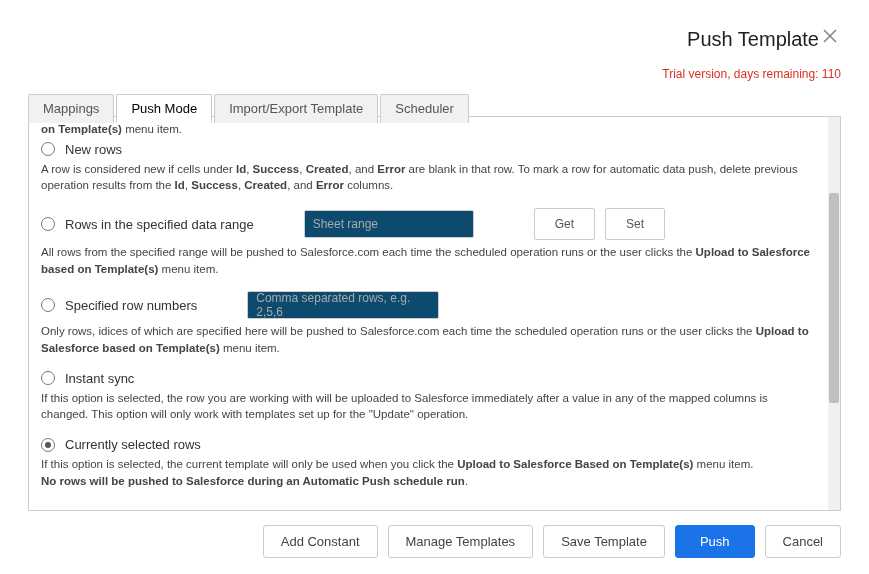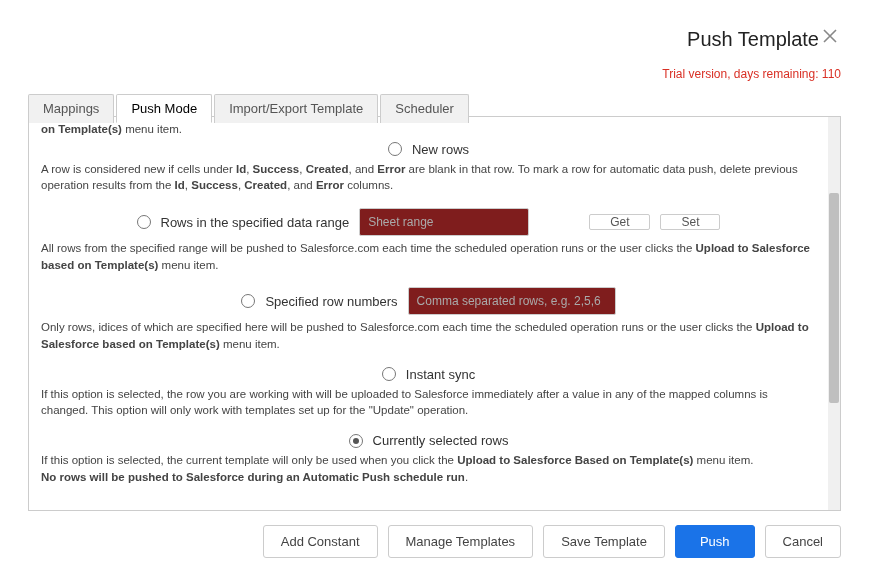--- a/index.html
+++ b/index.html
@@ -98,21 +98,20 @@
     border-radius: 2px;
   }
   .option {
     margin-bottom: 14px;
   }
   .opt-row {
     display: flex;
     align-items: center;
     gap: 10px;
     margin-bottom: 4px;
-    justify-content: center;
   }
   .radio {
     width: 14px;
     height: 14px;
     border: 1.5px solid #777;
     border-radius: 50%;
     display: inline-flex;
     align-items: center;
     justify-content: center;
     flex: 0 0 auto;
@@ -143,36 +142,37 @@
     color: #444;
     margin: 0 0 4px 0;
     border-top: 0;
   }
   .input-field {
     border: 1px solid #ccc;
     border-radius: 2px;
     padding: 6px 8px;
     font-size: 12px;
     color: #999;
-    background: #7f1d1d;
+    background: #0c4a6e;
     height: 28px;
     display: inline-flex;
     align-items: center;
+    margin-left: 40px;
   }
   .sheet-input { width: 170px; }
-  .rows-input { width: 208px; }
+  .rows-input { width: 192px; }
   .btn-small {
     border: 1px solid #ccc;
     background: #fff;
     border-radius: 2px;
     padding: 6px 20px;
     font-size: 12px;
     color: #555;
     cursor: pointer;
-    height: 16px;
+    height: 32px;
     display: inline-flex;
     align-items: center;
     justify-content: center;
     min-width: 60px;
   }
   .footer {
     display: flex;
     justify-content: flex-end;
     gap: 10px;
     padding-top: 14px;

